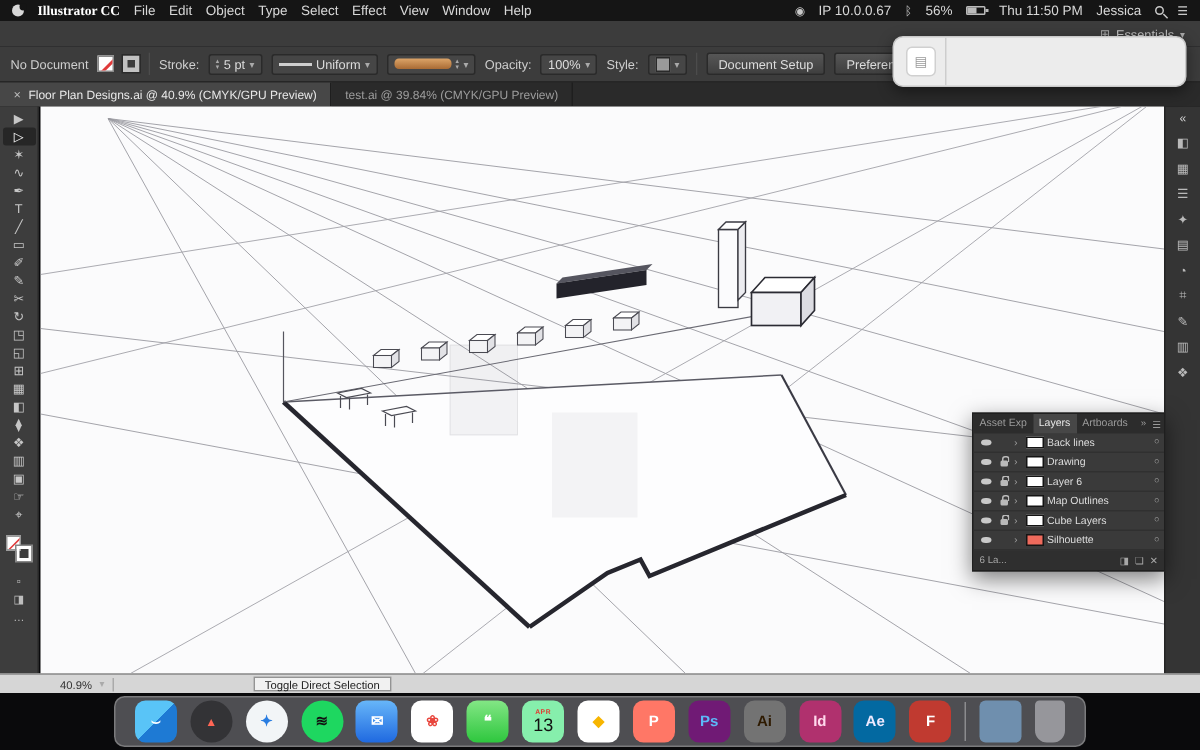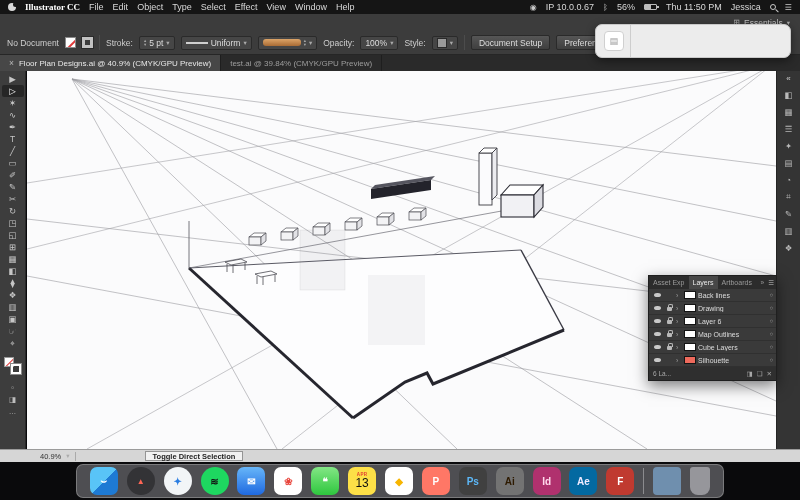--- a/index.html
+++ b/index.html
@@ -104,22 +104,22 @@
   .lname { flex:1; white-space:nowrap; overflow:hidden; font-size:7px; color:#ddd; }
   .target { font-size:6px; color:#aaa; }
   .lp-footer { height:13px; background:#2f2f2f; display:flex; align-items:center; padding:0 4px; gap:4px; font-size:6.5px; color:#a8a8a8; }
   .lp-footer .flex { flex:1; }
 
   
   .statusbar { position:absolute; top:449px; left:0; width:800px; height:13px; background:#d6d6d6;
     border-top:1px solid #9b9b9b; display:flex; align-items:center; gap:5px; padding-left:40px;
     font-size:7.5px; color:#333; z-index:10; }
   .sb-sep { width:1px; height:9px; background:#aaa; }
-  .sb-chip { margin-left:64px; background:#f1f1f1; border:1px solid #949494; padding:0 7px; height:10px;
-    display:flex; align-items:center; font-size:7.5px; color:#222;font-weight:bold; }
+  .sb-chip { margin-left:88px; background:#f1f1f1; border:1px solid #949494; padding:0 7px; height:10px;
+    display:flex; align-items:center; font-size:7.5px; color:#222; }
 
   
   .desktop { position:absolute; top:462px; left:0; width:800px; height:38px; background:#0a0a0c; }
   .dock { position:absolute; left:50%; transform:translateX(-50%); top:464px; width:648px; height:34px;
     background:rgba(225,225,230,.32); border:1px solid rgba(255,255,255,.25); border-radius:7px;
     display:flex; align-items:center; justify-content:space-evenly; padding:0 4px; }
   .dk { width:28px; height:28px; border-radius:7px; display:flex; align-items:center; justify-content:center;
     font-size:10px; font-weight:bold; flex:0 0 auto; }
   .dk-cal { width:28px; height:28px; border-radius:7px; background:#fff; display:flex; flex-direction:column;
     align-items:center; justify-content:center; line-height:1; flex:0 0 auto; }
@@ -468,27 +468,27 @@
 
 <div class="desktop"></div>
 <div class="dock">
   <span class="dk" style="background:linear-gradient(135deg,#59c4f7 0 50%,#1e7ad4 50% 100%);color:#fff">⌣</span>
   <span class="dk" style="background:#333336;border-radius:50%;color:#ff6655;font-size:8px">▲</span>
   <span class="dk" style="background:#f2f5f7;border-radius:50%;color:#2a7de1">✦</span>
   <span class="dk" style="background:#1ed760;border-radius:50%;color:#121212">≋</span>
   <span class="dk" style="background:linear-gradient(#67b6f9,#1f69e0);color:#fff">✉</span>
   <span class="dk" style="background:#ffffff;color:#e8453c">❀</span>
   <span class="dk" style="background:linear-gradient(#83e685,#2ec73e);color:#fff">❝</span>
-  <span class="dk-cal" style="background:#fde047">
+  <span class="dk-cal" style="background:#86efac">
     <span class="month">APR</span>
     <span class="day">13</span>
   </span>
   <span class="dk" style="background:#ffffff;color:#f7b500">◆</span>
   <span class="dk" style="background:#ff7766;color:#fff">P</span>
-  <span class="dk" style="background:#404040;color:#5cb8f8">Ps</span>
+  <span class="dk" style="background:#701a75;color:#5cb8f8">Ps</span>
   <span class="dk" style="background:#737373;color:#2e1a00">Ai</span>
   <span class="dk" style="background:#b0316e;color:#ffd8ec">Id</span>
   <span class="dk" style="background:#0369a1;color:#efeaff">Ae</span>
   <span class="dk" style="background:#c03a30;color:#fff">F</span>
   <span class="dock-div"></span>
   <span class="dk" style="background:#6f8fae;border-radius:4px"></span>
   <span class="dk" style="background:rgba(210,210,215,.55);border-radius:3px 3px 8px 8px;width:20px"></span>
 </div>
 
 </body></html>

